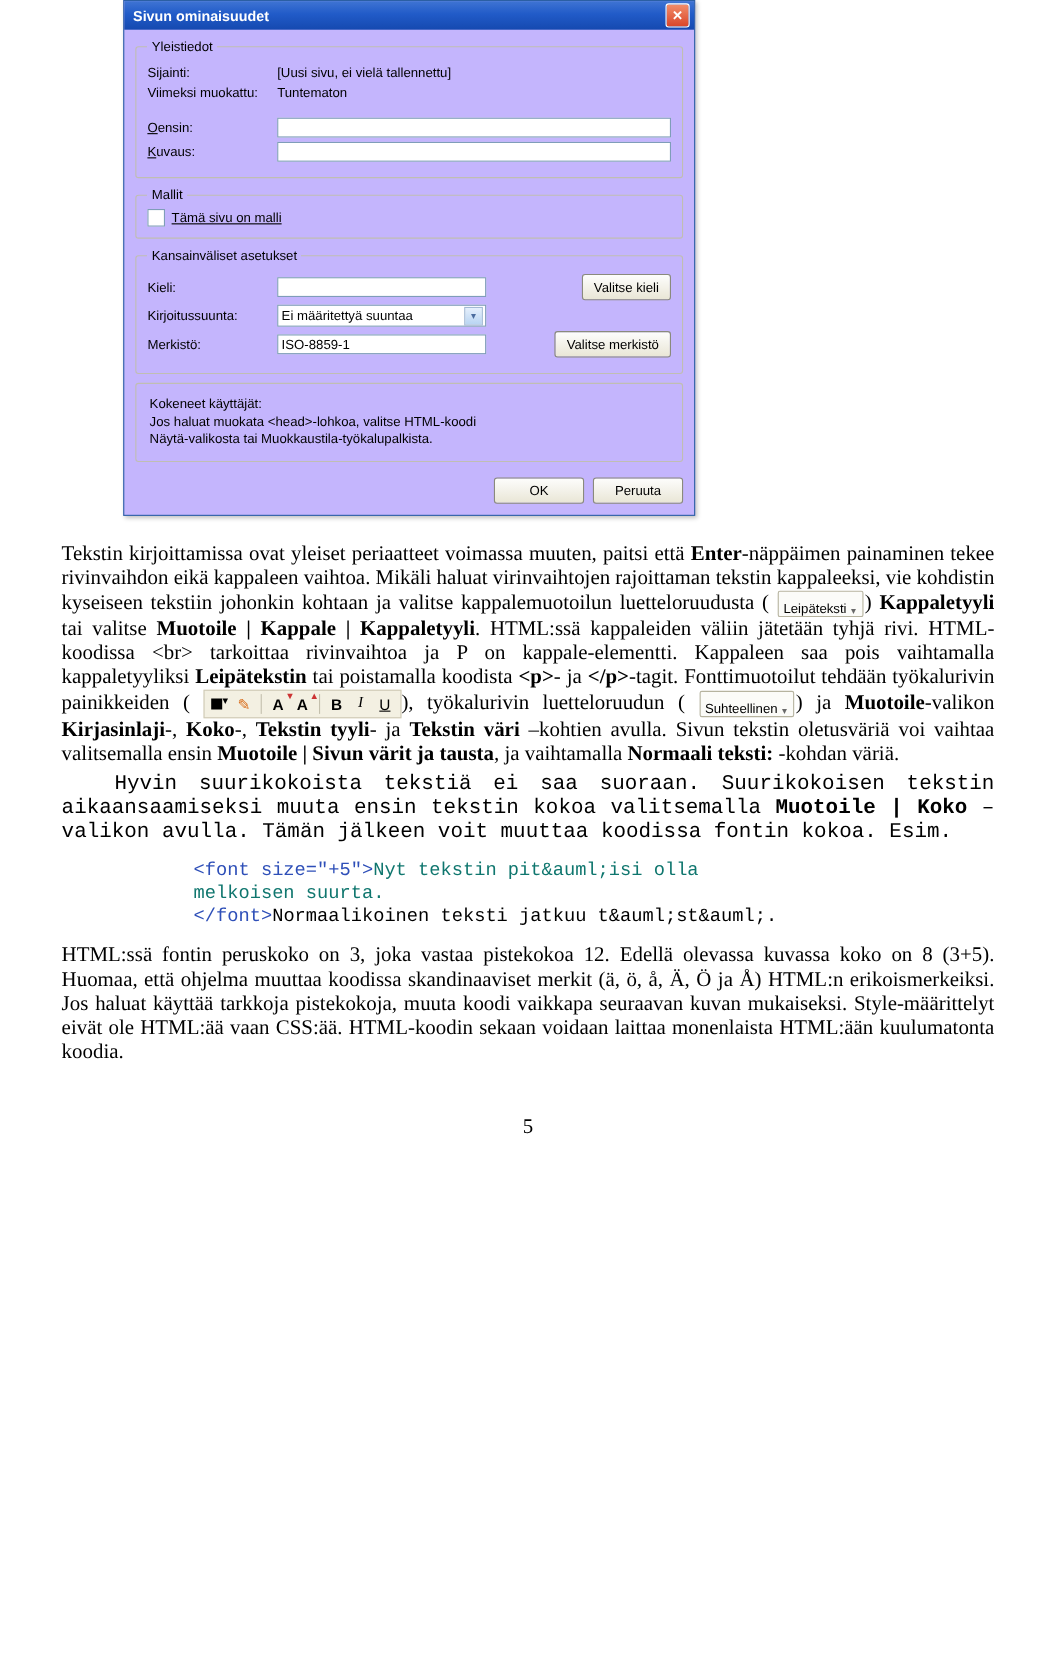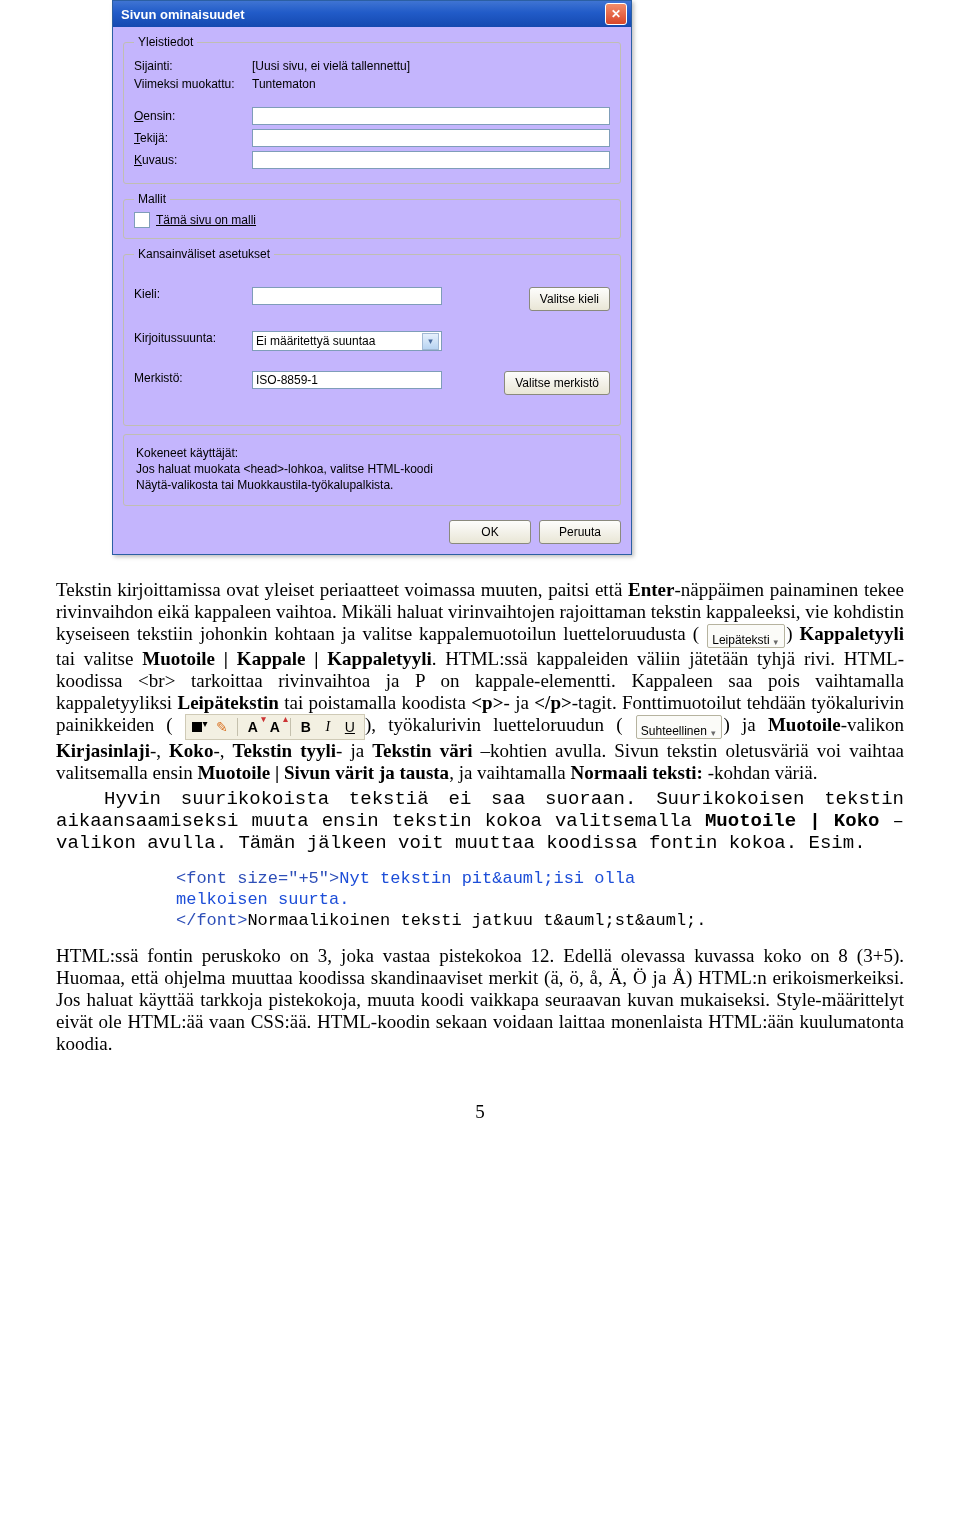--- a/index.html
+++ b/index.html
@@ -107,22 +107,22 @@
     background: linear-gradient(to bottom, #fdfdfc, #e9e6d6);
     height: 22px;
     padding: 0 10px;
     font-size: 12px;
     border-radius: 3px;
     display: inline-flex;
     align-items: center;
   }
   .intl-row {
     display: flex;
-    align-items: flex-start;
-    margin: 20px 0;
+    align-items: center;
+    margin: 4px 0;
   }
   .intl-row .lbl { width: 118px; }
   .intl-row .mid { flex: 1; display: flex; }
   .intl-row .right { width: 112px; display: flex; justify-content: flex-end; }
   .chkrow { display: flex; align-items: center; gap: 6px; text-decoration: underline; }
   .chkbox {
     width: 14px; height: 14px;
     border: 1px solid #7f9db9;
     background: #fff;
   }
@@ -193,21 +193,21 @@
   .tb-aplus { position: relative; font-weight: bold; }
   .tb-aplus .corner { position:absolute; top:-3px; right:-3px; font-size:9px; color:#c33; font-weight:bold; }
 
   .code-block {
     font-family: "Courier New", Courier, monospace;
     font-size: 17px;
     white-space: pre;
     margin: 14px 0 14px 120px;
     line-height: 21px;
   }
-  .cb-red { color: #1d4ed8; }
+  .cb-red { color: #0f766e; }
   .cb-blue { color: #2e4fb8; }
   .cb-black { color: #000; }
 
   .indented {
     text-indent: 48px;
     font-family: Liberation Mono, monospace;
   }
   .pagenum {
     text-align: center;
     font-size: 19px;
@@ -230,24 +230,20 @@
         <span class="lbl">Sijainti:</span>
         <span class="val">[Uusi sivu, ei vielä tallennettu]</span>
       </div>
       <div class="row">
         <span class="lbl">Viimeksi muokattu:</span>
         <span class="val">Tuntematon</span>
       </div>
       <div style="height:8px"></div>
       <div class="row">
         <span class="lbl"><span class="underline-accel">O</span><span>ensin:</span></span>
-        <span class="val"><input class="input" style=""></span>
-      </div>
-      <div class="row">
-        <span class="lbl"><span class="underline-accel">T</span><span>ekijä:</span></span>
         <span class="val"><input class="input" style=""></span>
       </div>
       <div class="row">
         <span class="lbl"><span class="underline-accel">K</span><span>uvaus:</span></span>
         <span class="val"><input class="input" style=""></span>
       </div>
     </fieldset>
 
     <fieldset>
       <legend>Mallit</legend>

